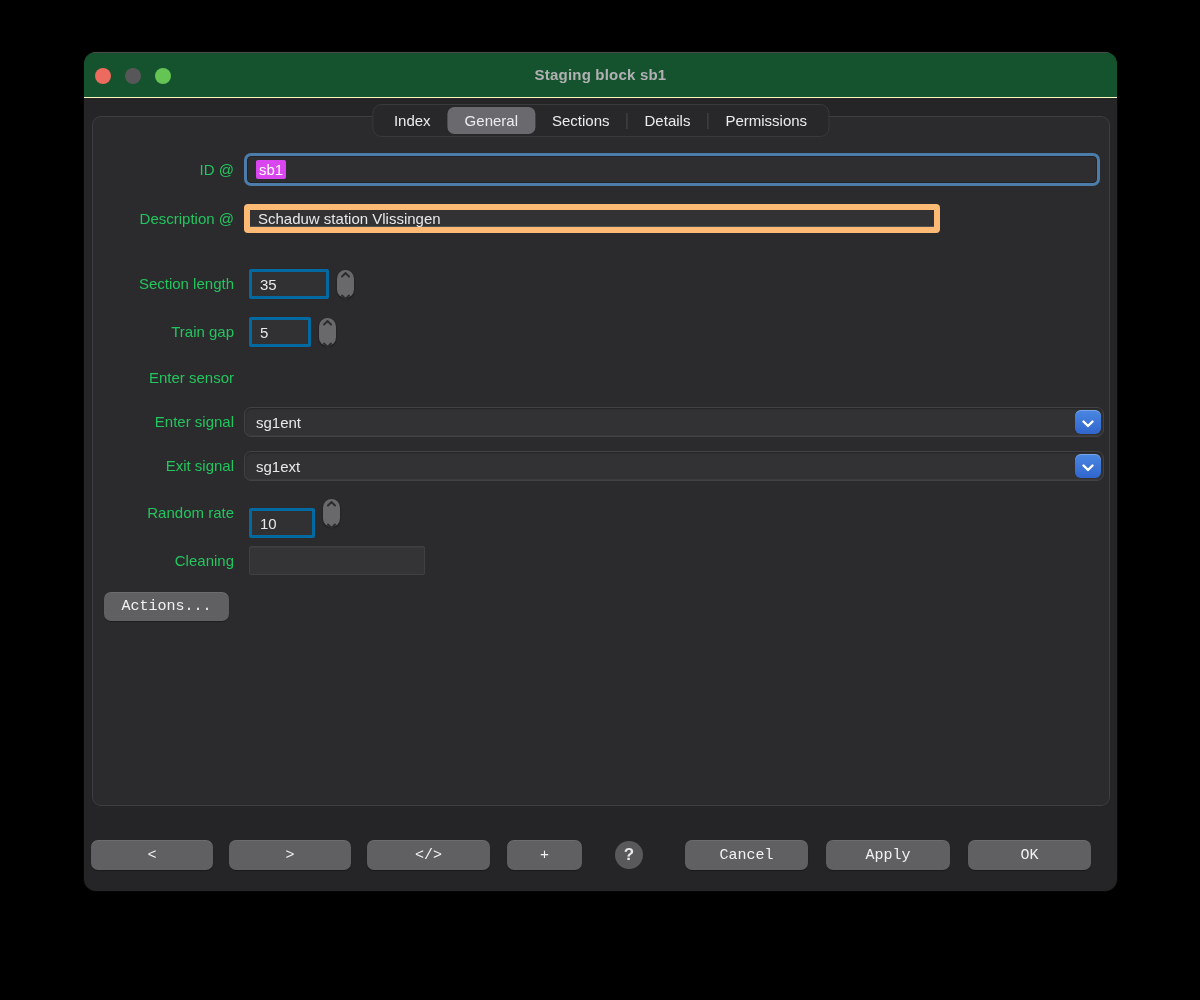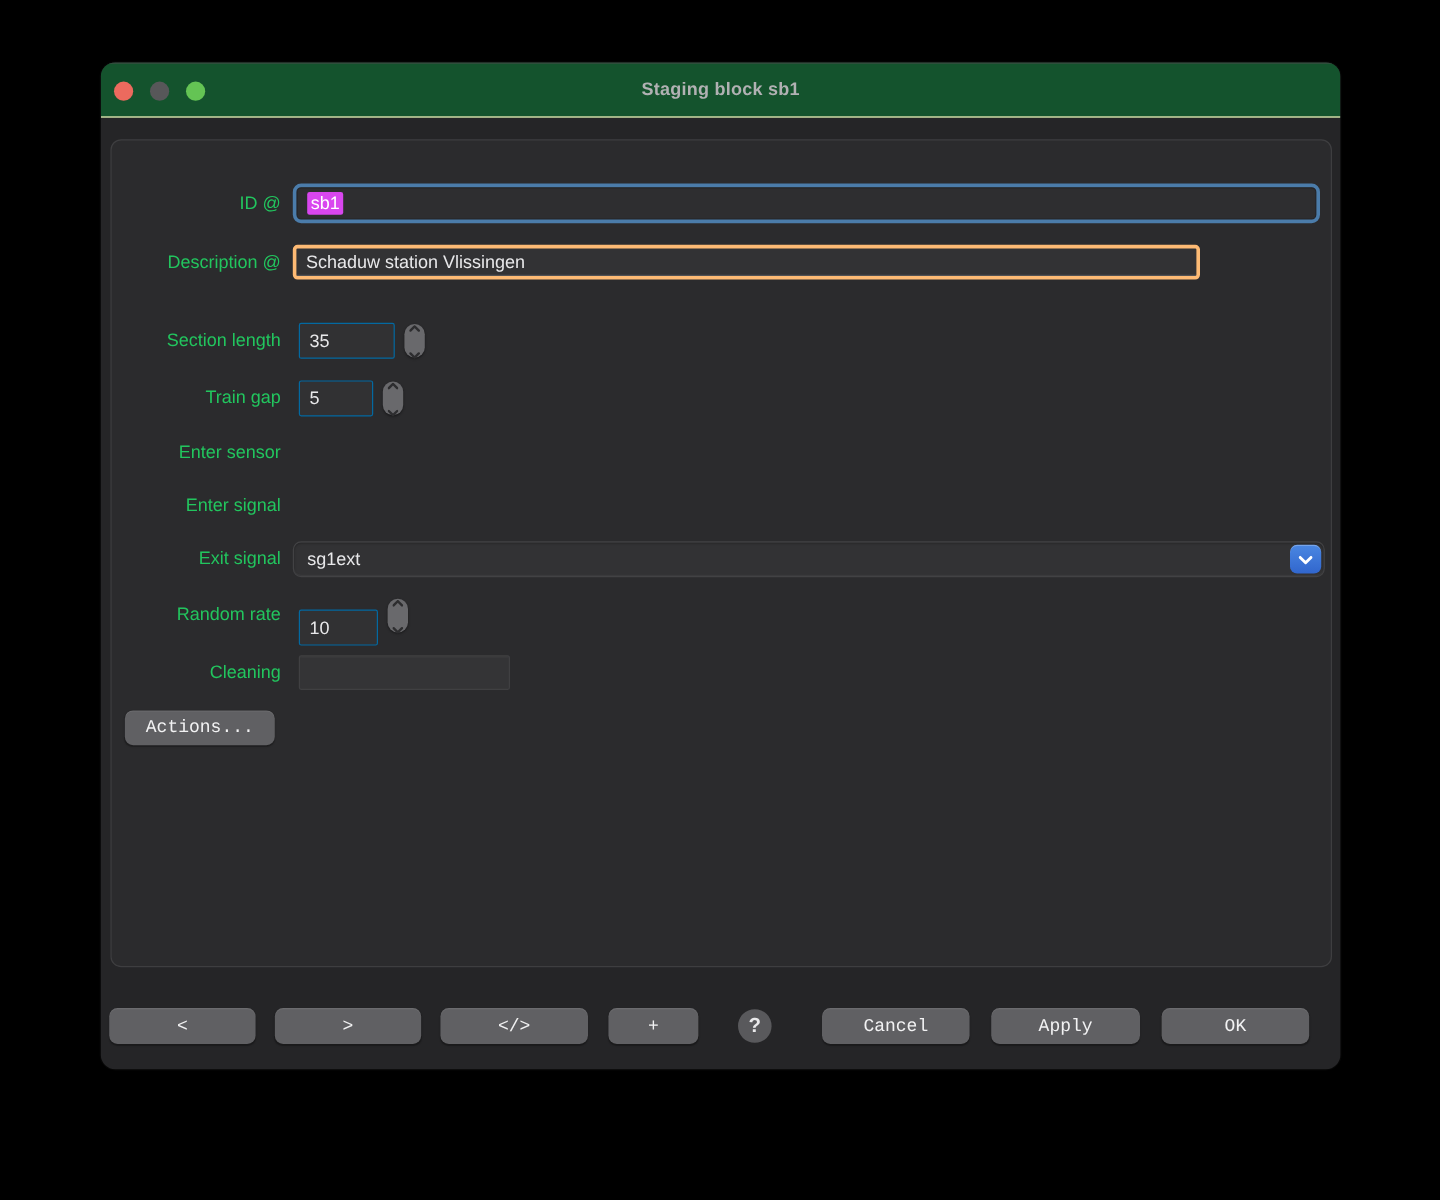--- a/index.html
+++ b/index.html
@@ -68,25 +68,25 @@
     border:1px solid #4a4a4c; padding:0 8px;
     display:flex; align-items:center;
   }
   .f-id {
     left:154px; top:39px; width:850px; height:27px;
     background:#2e2e30; border:1px solid #242426; border-radius:4px;
     box-shadow:0 0 0 3px #4b7caa;
   }
   .sel { background:#d946ef; color:#fff; padding:1px 3px; border-radius:2px; }
   .f-desc {
-    left:151px; top:87px; width:756px; height:29px;
-    background:#323234; border:3px solid #fdba74; border-radius:4px;
+    left:151px; top:87px; width:696px; height:29px;
+    background:#323234; border:6px solid #fdba74; border-radius:4px;
     box-shadow:inset 0 -1px 0 #515153;
   }
-  .f-num { background:#313133; border:1px solid #0369a1; border-radius:2px; }
+  .f-num { background:#313133; border:3px solid #0369a1; border-radius:2px; }
   .f-seclen   { left:156px; top:152px; width:80px; height:30px; }
   .f-traingap { left:156px; top:200px; width:62px; height:30px; }
   .f-random   { left:156px; top:391px; width:66px; height:30px; }
   .f-clean    {
     left:156px; top:429px; width:176px; height:29px;
     background:#343436; border:1px solid #404042; border-radius:2px;
     box-shadow:inset 0 1px 0 #3c3c3e;
   }
 
   .stepper {
@@ -146,20 +146,29 @@
 
   <div class="titlebar">
     <div class="traffic">
       <span class="dot red"></span>
       <span class="dot gray"></span>
       <span class="dot green"></span>
     </div>
     <div class="title">Staging block sb1</div>
   </div>
 
+  <div class="tabbar">
+    <div class="tab">Index</div>
+    <div class="tab selected">General</div>
+    <div class="tab">Sections</div>
+    <div class="tabsep"></div>
+    <div class="tab">Details</div>
+    <div class="tabsep"></div>
+    <div class="tab">Permissions</div>
+  </div>
 
   <div class="panel">
 
     <div class="lbl lbl-id">ID @</div>
     <div class="lbl lbl-desc">Description @</div>
     <div class="lbl lbl-seclen">Section length</div>
     <div class="lbl lbl-traingap">Train gap</div>
     <div class="lbl lbl-entsen">Enter sensor</div>
     <div class="lbl lbl-entsig">Enter signal</div>
     <div class="lbl lbl-exitsig">Exit signal</div>
@@ -186,20 +195,28 @@
     <div class="stepper st-traingap">
       <span><svg width="9" height="6" viewBox="0 0 9 6">
             <path d="M1 4.5 L4.5 1 L8 4.5" stroke="#2d2d2f" stroke-width="2" fill="none" stroke-linecap="round"></path>
           </svg></span>
       <span><svg width="9" height="6" viewBox="0 0 9 6">
             <path d="M1 1.5 L4.5 5 L8 1.5" stroke="#2d2d2f" stroke-width="2" fill="none" stroke-linecap="round"></path>
           </svg></span>
     </div>
 
 
+    <div class="combo c-entsig">
+      <span>sg1ent</span>
+      <span class="combo-btn">
+        <span><svg width="12" height="8" viewBox="0 0 12 8">
+              <path d="M1.5 1.5 L6 6 L10.5 1.5" stroke="#fff" stroke-width="2.4" fill="none" stroke-linecap="round" stroke-linejoin="round"></path>
+            </svg></span>
+      </span>
+    </div>
 
     <div class="combo c-exitsig">
       <span>sg1ext</span>
       <span class="combo-btn">
         <span><svg width="12" height="8" viewBox="0 0 12 8">
               <path d="M1.5 1.5 L6 6 L10.5 1.5" stroke="#fff" stroke-width="2.4" fill="none" stroke-linecap="round" stroke-linejoin="round"></path>
             </svg></span>
       </span>
     </div>
 

